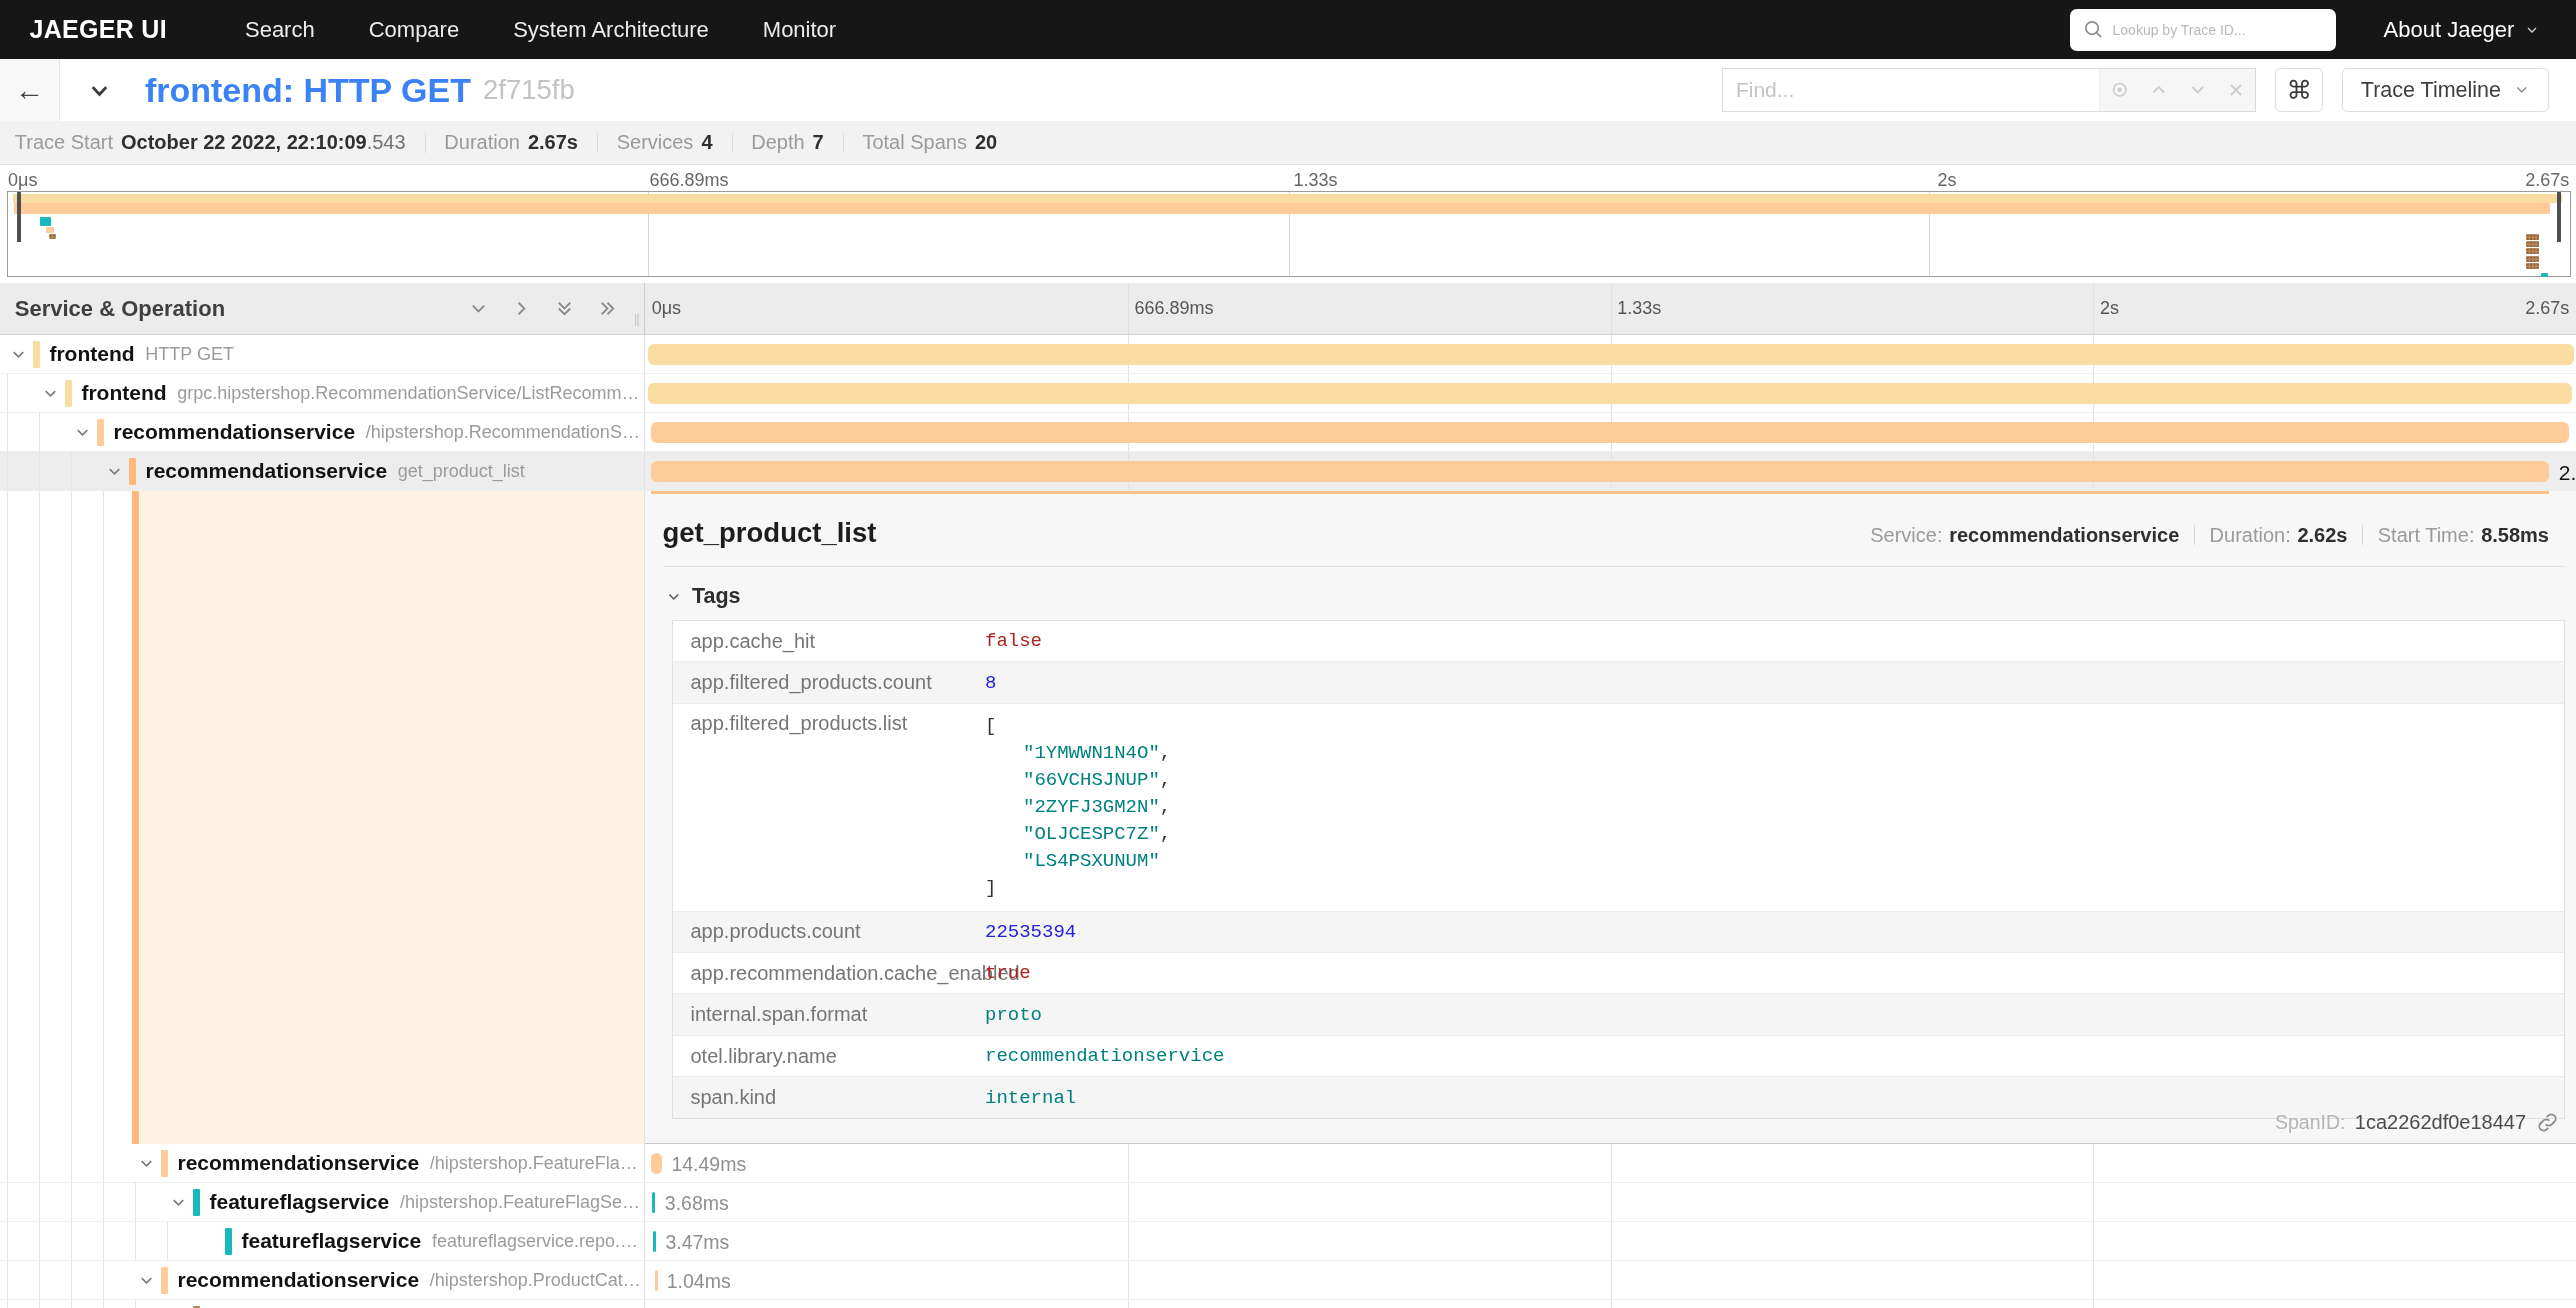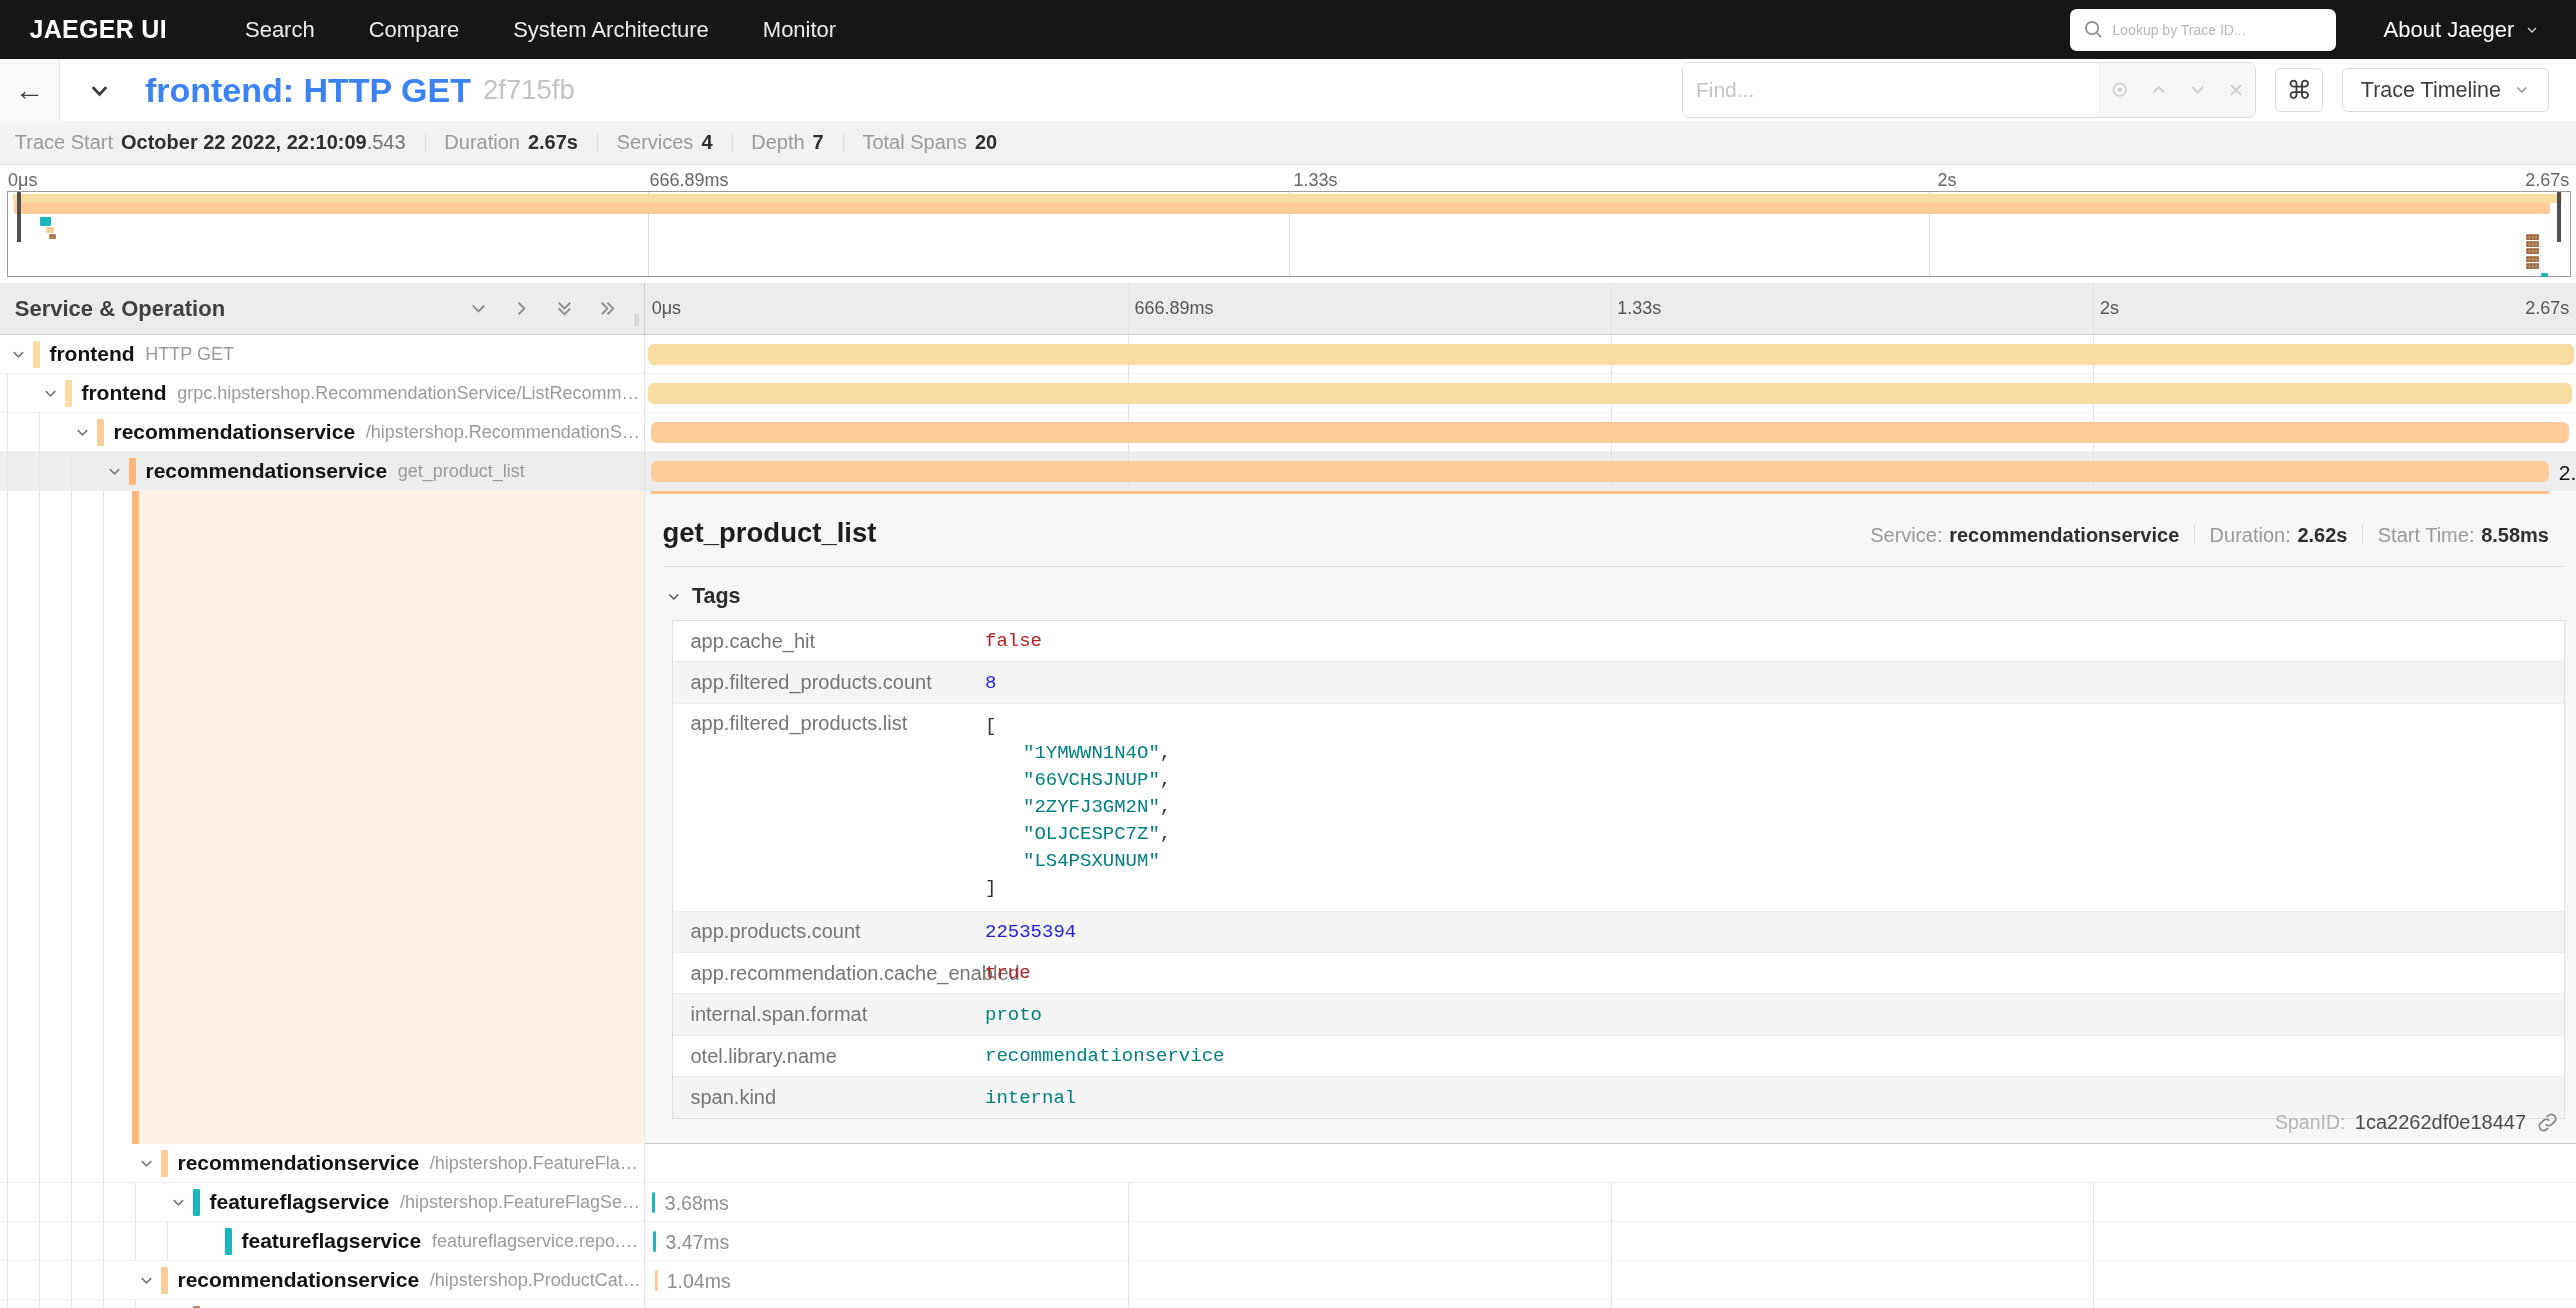--- a/index.html
+++ b/index.html
@@ -18,21 +18,21 @@
   .about { color:#fff; font-size:22px; margin-left:48px; margin-right:6.7px; display:flex; align-items:center; gap:9.4px; }
 
   
   .titlebar { height:62px; display:flex; align-items:center; background:#fff; }
   .back-btn { width:60px; height:100%; background:#f8f8f8; border-right:0.7px solid #e6e6e6;
               display:flex; align-items:center; justify-content:center; font-size:29.5px; color:#444; cursor:pointer; }
   .title-chev { margin-left:25.5px; margin-right:9.4px; display:flex; cursor:pointer; }
   .trace-title { font-size:34px; font-weight:700; color:#3b82f6; margin-left:23px; }
   .trace-id { font-size:27.5px; color:#c3c3c3; margin-left:12px; font-weight:400; }
   .title-right { margin-left:auto; display:flex; align-items:center; padding-right:27px; gap:19px; }
-  .find-group { display:flex; height:56px; border:0.7px solid #dcdcdc; border-radius:7px; overflow:hidden;gap:40px; }
+  .find-group { display:flex; height:44px; border:0.7px solid #dcdcdc; border-radius:0; overflow:hidden; }
   .find-input { width:376px; background:#fff; border:none; outline:none; font-size:21px; padding:0 13.4px; color:#444; }
   .find-input::placeholder { color:#c4c4c4; }
   .find-btns { background:#f6f6f6; display:flex; align-items:center; padding:0 9.4px; gap:17.5px; border-left:0.7px solid #ececec; }
   .find-btns .fb { display:flex; cursor:pointer; }
   .kbd-btn { width:48px; height:44px; border:0.7px solid #dcdcdc; border-radius:5.4px; background:#fff;
              display:flex; align-items:center; justify-content:center; font-size:25.5px; color:#3c3c3c; cursor:pointer; }
   .view-btn { height:44px; border:0.7px solid #dcdcdc; border-radius:5.4px; background:#fff; padding:0 17.5px;
               display:flex; align-items:center; gap:12px; font-size:21.5px; color:#3e3e3e; cursor:pointer; }
 
   
@@ -471,20 +471,27 @@
         <div class="guide"></div>
         <div class="chev-slot">
           <svg class="icon" width="19" height="19" viewBox="0 0 24 24">
             <polyline points="6 9 12 15 18 9" fill="none" stroke="#7a7a7a" stroke-width="2.1"></polyline>
           </svg>
         </div>
         <div class="cbar" style="background: rgb(255, 203, 153);"></div>
         <span class="svc">recommendationservice</span>
         <span class="op">/hipstershop.FeatureFlagService...</span>
       </div>
+      <div class="row-right">
+        <div class="grid-line" style="left: 25%;"></div>
+        <div class="grid-line" style="left: 50%;"></div>
+        <div class="grid-line" style="left: 75%;"></div>
+        <div class="sbar" style="left: 0.33%; width: 0.55%; background: rgb(255, 203, 153);"></div>
+        <span class="sbar-label" style="left: calc(0.88% + 9.4px);">14.49ms</span>
+      </div>
     </div>
     <div class="row">
       <div class="row-left">
         <div class="guide"></div>
         <div class="guide"></div>
         <div class="guide"></div>
         <div class="guide"></div>
         <div class="guide"></div>
         <div class="chev-slot">
           <svg class="icon" width="19" height="19" viewBox="0 0 24 24">

